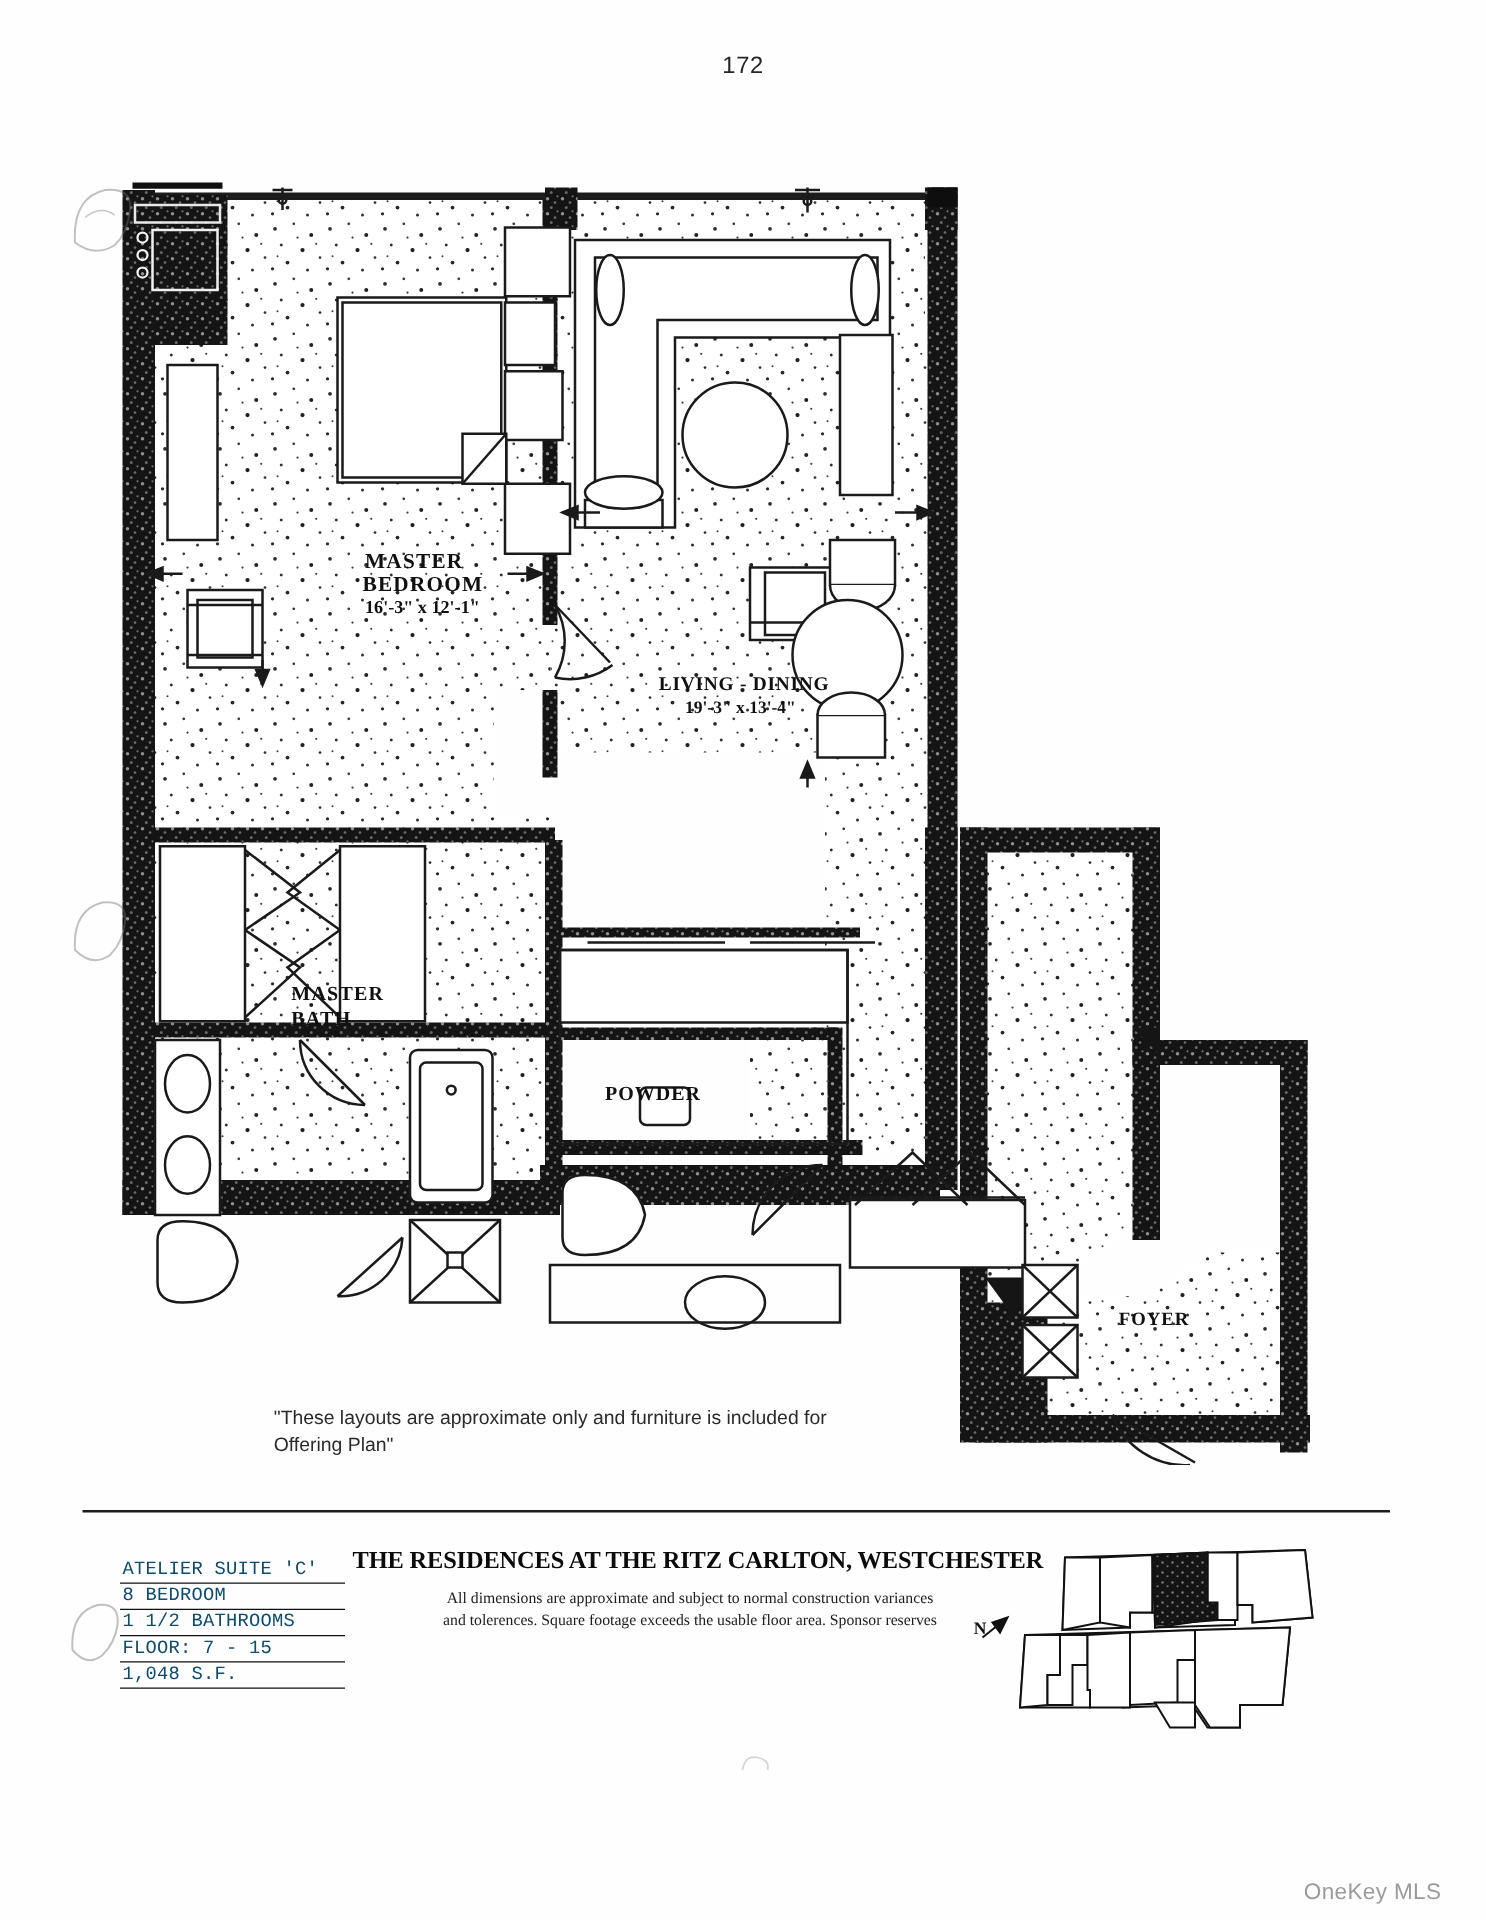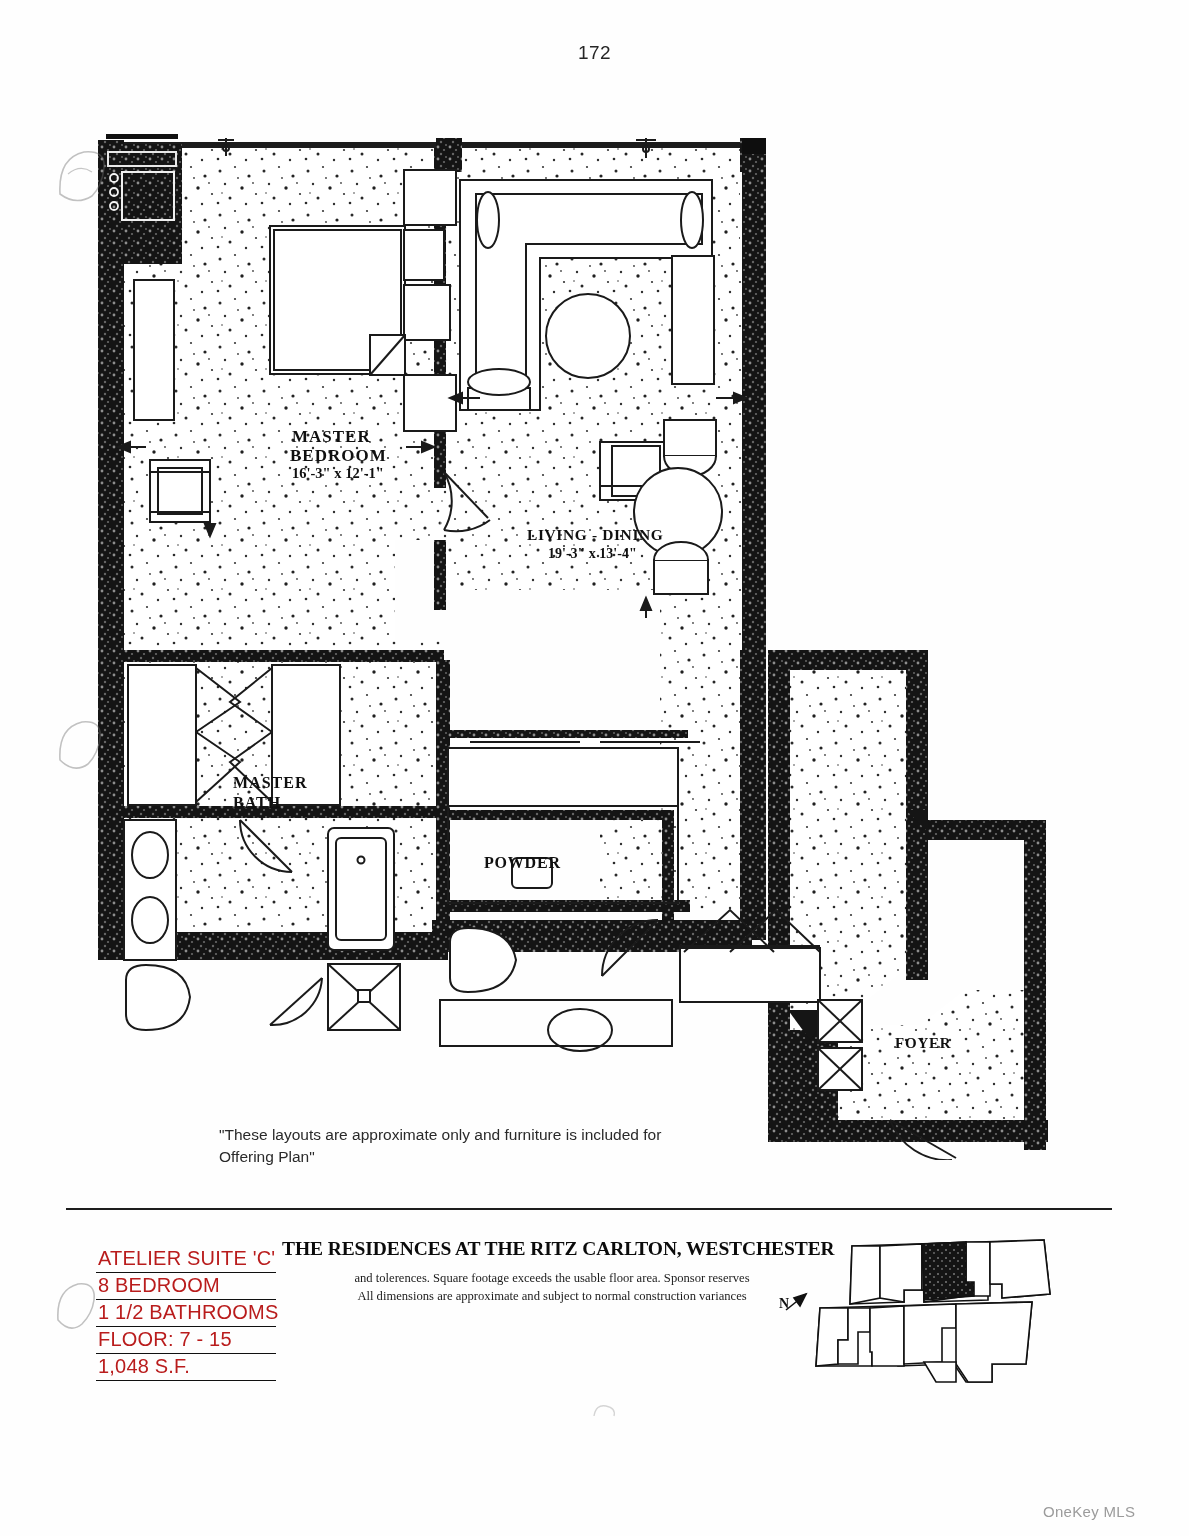--- a/index.html
+++ b/index.html
@@ -30,21 +30,21 @@
     font-family: "Liberation Sans", sans-serif;
     font-size: 19px;
     color: #262626;
     letter-spacing: 0.5px;
   }
 
   
   #floorplan {
     position: absolute;
     left: 40px;
-    top: 120px;
+    top: 132px;
     width: 1070px;
     height: 1040px;
   }
   #floorplan svg { display: block; }
 
   
   #disclaimer {
     position: absolute;
     left: 219px;
     top: 1124px;
@@ -64,23 +64,23 @@
     height: 2px;
     background: #1d1d1d;
   }
 
   
   #spec-block {
     position: absolute;
     left: 96px;
     top: 1246px;
     width: 180px;
-    font-family: Liberation Sans, sans-serif;
-    font-size: 20px;
-    color: #b91c1c;
+    font-family: Liberation Mono, monospace;
+    font-size: 15px;
+    color: #0c4a6e;
   }
   #spec-block .spec-line {
     padding: 1px 0 2px 2px;
     border-bottom: 1.6px solid #101010;
     letter-spacing: 0.2px;
     white-space: nowrap;
   }
 
   
   #title-block {
@@ -123,21 +123,21 @@
     font-size: 14px;
     color: #111;
   }
 
   
   #watermark {
     position: absolute;
     left: 1043px;
     top: 1503px;
     font-family: "Liberation Sans", sans-serif;
-    font-size: 15px;
+    font-size: 18px;
     color: #9b9b9b;
     letter-spacing: 0.3px;
   }
 
   
   .artifact {
     position: absolute;
     pointer-events: none;
     opacity: 0.42;
   }
@@ -436,22 +436,22 @@
     <div class="spec-line">ATELIER SUITE 'C'</div>
     <div class="spec-line">8 BEDROOM</div>
     <div class="spec-line">1 1/2 BATHROOMS</div>
     <div class="spec-line">FLOOR:  7 - 15</div>
     <div class="spec-line">1,048 S.F.</div>
   </div>
 
   <div id="title-block">
     <div id="project-title">THE RESIDENCES AT THE RITZ CARLTON, WESTCHESTER</div>
     <div id="legal-note">
+      <div>All dimensions are approximate and subject to normal construction variances</div>
       <div>and tolerences.  Square footage exceeds the usable floor area.  Sponsor reserves</div>
-      <div>All dimensions are approximate and subject to normal construction variances</div>
     </div>
   </div>
 
   <div id="north-label">N</div>
   <div id="key-plan">
     <svg width="300" height="160" viewBox="0 0 300 160" xmlns="http://www.w3.org/2000/svg">
       <defs>
         <pattern id="keynoise" width="8" height="8" patternUnits="userSpaceOnUse">
           <rect width="8" height="8" fill="#141414"></rect>
           <circle cx="2" cy="2" r="1" fill="#e0e0e0" opacity="0.5"></circle>

